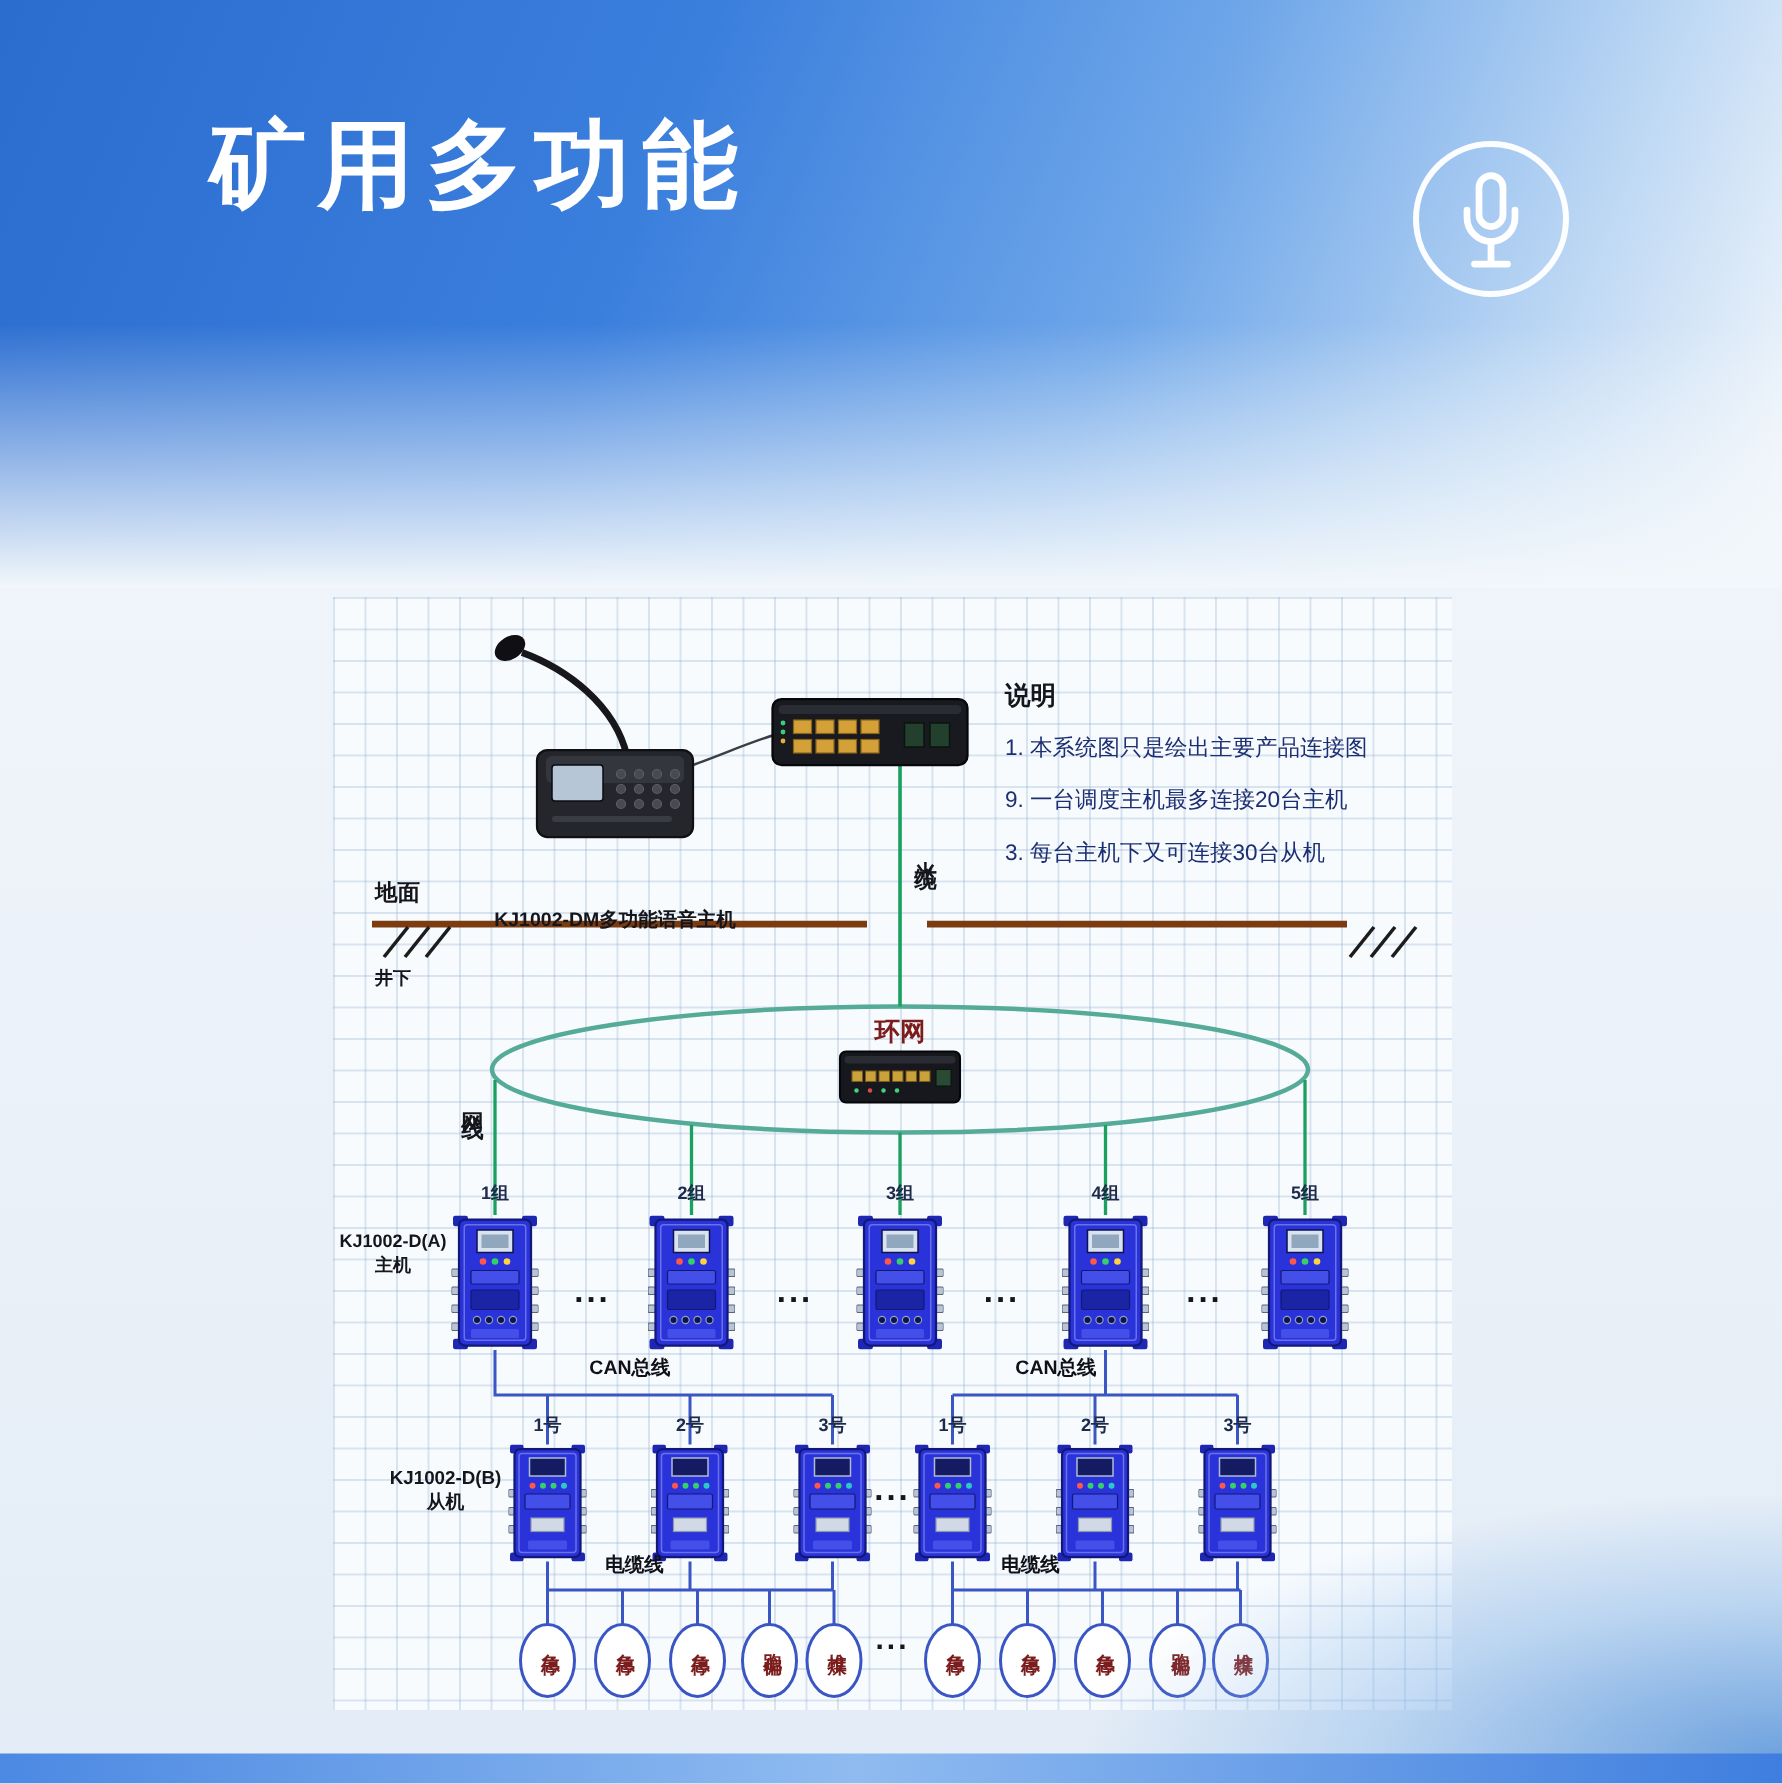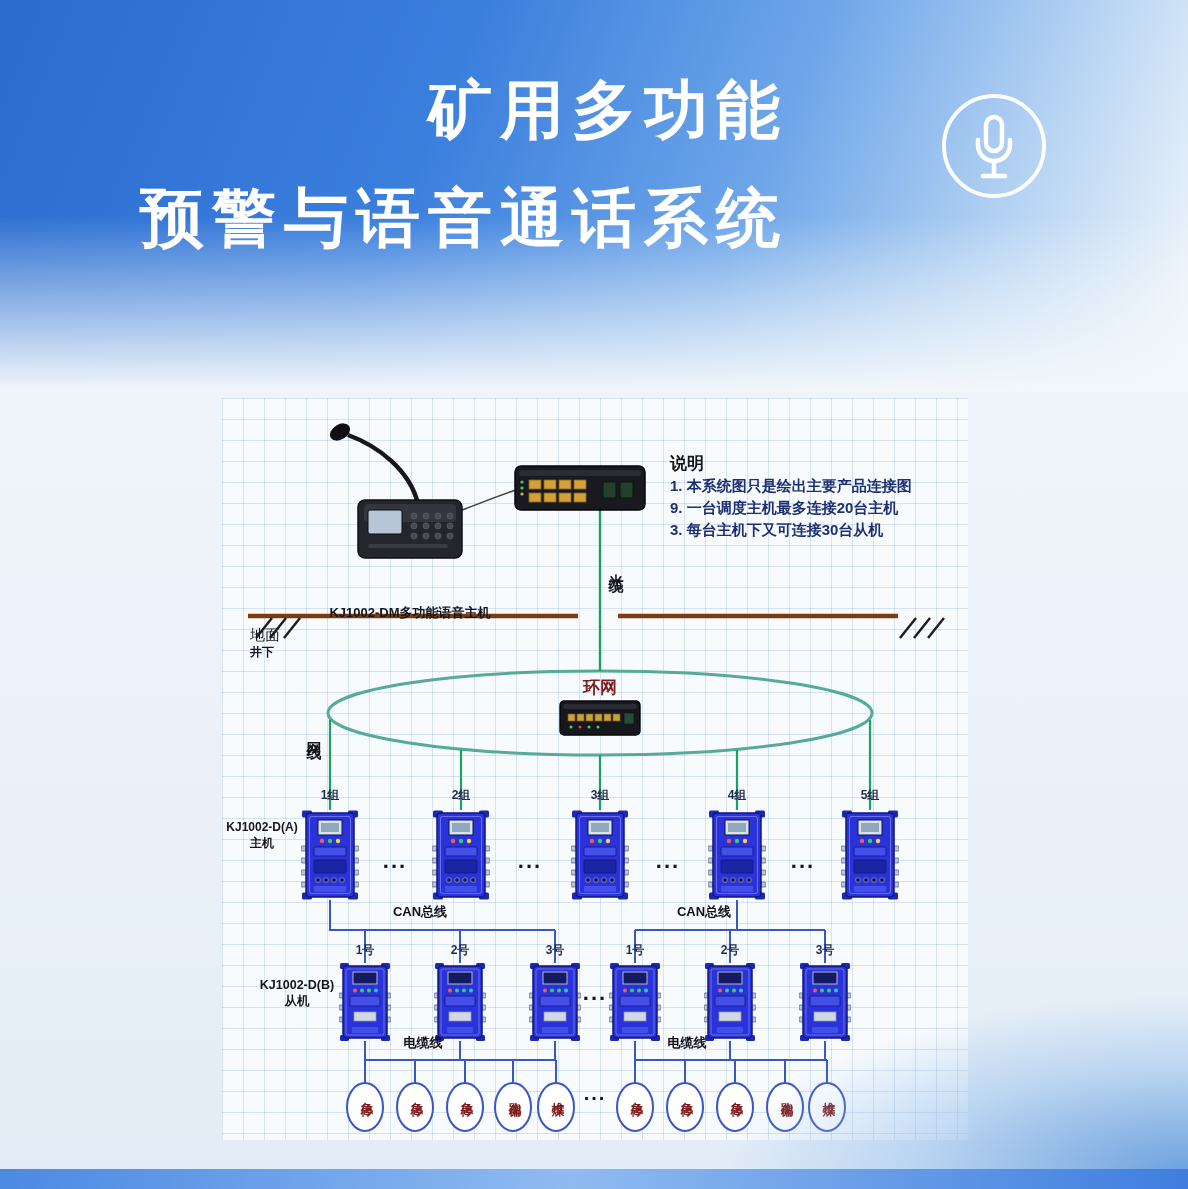--- a/index.html
+++ b/index.html
@@ -7,35 +7,35 @@
   body { font-family:"Liberation Sans", sans-serif; }
   .page { position:relative; width:1188px; height:1189px; overflow:hidden;
           background:linear-gradient(180deg,#f4f8fc 0%,#ecf2f9 55%,#e3ecf6 100%); }
 
   
   .hero { position:absolute; left:0; top:0; width:100%; height:392px;
           background:linear-gradient(112deg,#2b6ccf 0%,#3b7fdd 36%,#6ea6e9 62%,#b7d4f3 82%,rgba(244,248,252,0) 98%); }
   .hero:after { content:""; position:absolute; left:0; right:0; bottom:0; height:45%;
           background:linear-gradient(180deg,rgba(244,248,252,0) 0%,#f2f7fb 100%); }
   .hero-title { position:absolute; left:140px; top:78px; z-index:2; }
-  .hero-title .line { font-size:64px; font-weight:800; color:#ffffff; letter-spacing:8px; line-height:1;text-align:right; }
+  .hero-title .line { font-size:64px; font-weight:800; color:#ffffff; letter-spacing:8px; line-height:1; }
   .hero-title .line + .line { margin-top:44px; }
   .mic-badge { position:absolute; right:138px; top:90px; z-index:2; }
 
   
   .diagram { position:absolute; left:222px; top:398px; width:746px; height:742px;
              background-color:#f8fbfe;
              background-image:linear-gradient(rgba(140,172,206,0.30) 1px,transparent 1px),
                               linear-gradient(90deg,rgba(140,172,206,0.30) 1px,transparent 1px);
              background-size:21px 21px; }
   .wires { position:absolute; left:0; top:0; }
   .lbl { position:absolute; color:#15151c; white-space:nowrap; }
   .center { text-align:center; }
   .vtext { writing-mode:vertical-rl; text-orientation:upright; }
-  .note-line { font-size:15px; font-weight:700; color:#1c2f73; line-height:22px; white-space:nowrap; }
+  .note-line { font-size:15px; font-weight:400; color:#1c2f73; line-height:22px; white-space:nowrap;margin-top:13px; }
   .grp { font-size:12px; font-weight:600; color:#1d2a4a; }
   .dots { font-size:22px; font-weight:700; letter-spacing:2px; color:#15151c; }
   .buslbl { font-size:13px; font-weight:700; color:#101018; }
   .sensor { font-size:12.5px; font-weight:700; color:#7c1d1d; letter-spacing:2px; }
 
   
   .corner-glow { position:absolute; right:0; bottom:18px; width:540px; height:180px; pointer-events:none;
              background:radial-gradient(120% 135% at 100% 100%, rgba(104,158,221,0.95) 0%, rgba(146,189,235,0.5) 42%, rgba(225,237,249,0) 72%); }
   .brand { position:absolute; right:82px; bottom:26px; display:flex; align-items:center; gap:10px; z-index:3; }
   .brand-name { font-size:29px; font-weight:800; color:#ffffff; letter-spacing:5px; }
@@ -44,21 +44,20 @@
              background:linear-gradient(90deg,#4c89e3 0%,#8fbbf0 48%,#3f7edf 100%); }
 </style>
 </head>
 <body>
 
 <div class="page">
 
   <div class="hero">
     <div class="hero-title">
       <div class="line">矿用多功能</div>
-      <div class="line">预警与语音通话系统</div>
     </div>
     <div class="mic-badge">
       <svg width="112" height="112" viewBox="0 0 112 112">
         <circle cx="56" cy="56" r="50" fill="none" stroke="#ffffff" stroke-width="4" opacity="0.96"></circle>
         <g fill="none" stroke="#ffffff" stroke-width="4.5" stroke-linecap="round">
           <rect x="48" y="27" width="16" height="34" rx="8"></rect>
           <path d="M40 50 v5 a16 16 0 0 0 32 0 v-5"></path>
           <path d="M56 72 V 84"></path>
           <path d="M45 86 H 67"></path>
         </g>
@@ -288,21 +287,21 @@
 
     <div class="lbl" style="left:448px;top:54px;">
       <div style="font-size:17px;font-weight:800;">说明</div>
       <div class="note-line">1. 本系统图只是绘出主要产品连接图</div>
       <div class="note-line">9. 一台调度主机最多连接20台主机</div>
       <div class="note-line">3. 每台主机下又可连接30台从机</div>
     </div>
 
     <div class="lbl vtext" style="left:384px;top:164px;font-size:15px;font-weight:700;letter-spacing:4px;">光缆</div>
 
-    <div class="lbl" style="left:28px;top:188px;font-size:15px;font-weight:400;margin-top:40px;">地面</div>
+    <div class="lbl" style="left:28px;top:188px;font-size:15px;font-weight:700;">地面</div>
     <div class="lbl" style="left:28px;top:246px;font-size:12px;font-weight:700;">井下</div>
 
     <div class="lbl center" style="left:338px;top:278px;width:80px;font-size:17px;font-weight:800;color:#7c1d1d;">环网</div>
 
     <div class="lbl vtext" style="left:82px;top:332px;font-size:15px;font-weight:700;letter-spacing:3px;">网线</div>
 
     <div class="lbl center grp" style="left:88px;top:389px;width:40px;">1组</div>
     <div class="lbl center grp" style="left:219px;top:389px;width:40px;">2组</div>
     <div class="lbl center grp" style="left:358px;top:389px;width:40px;">3组</div>
     <div class="lbl center grp" style="left:495px;top:389px;width:40px;">4组</div>

